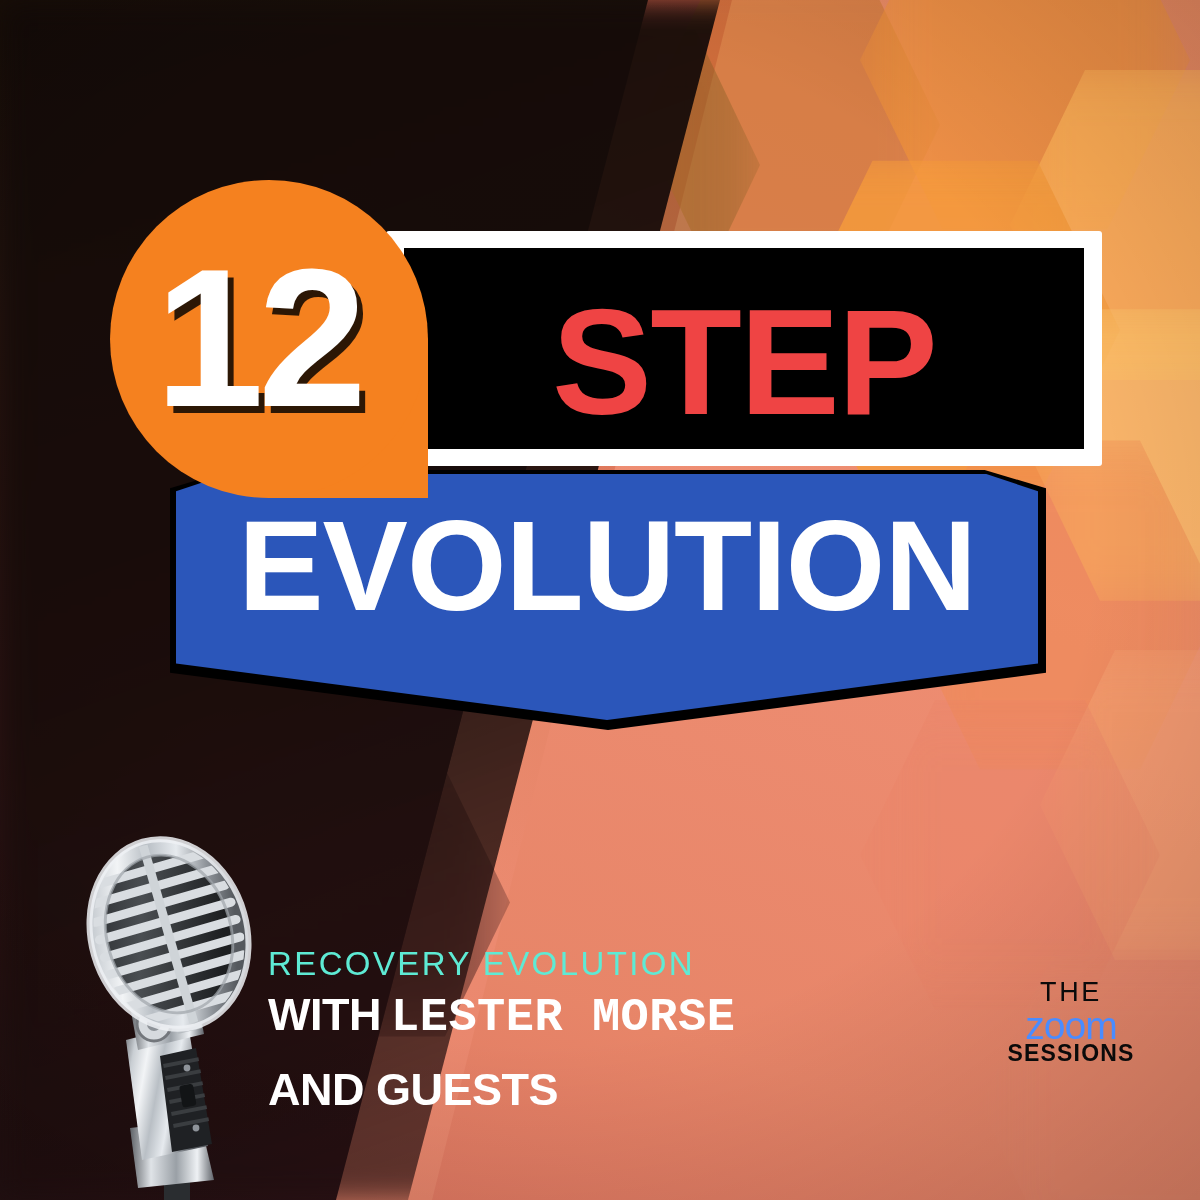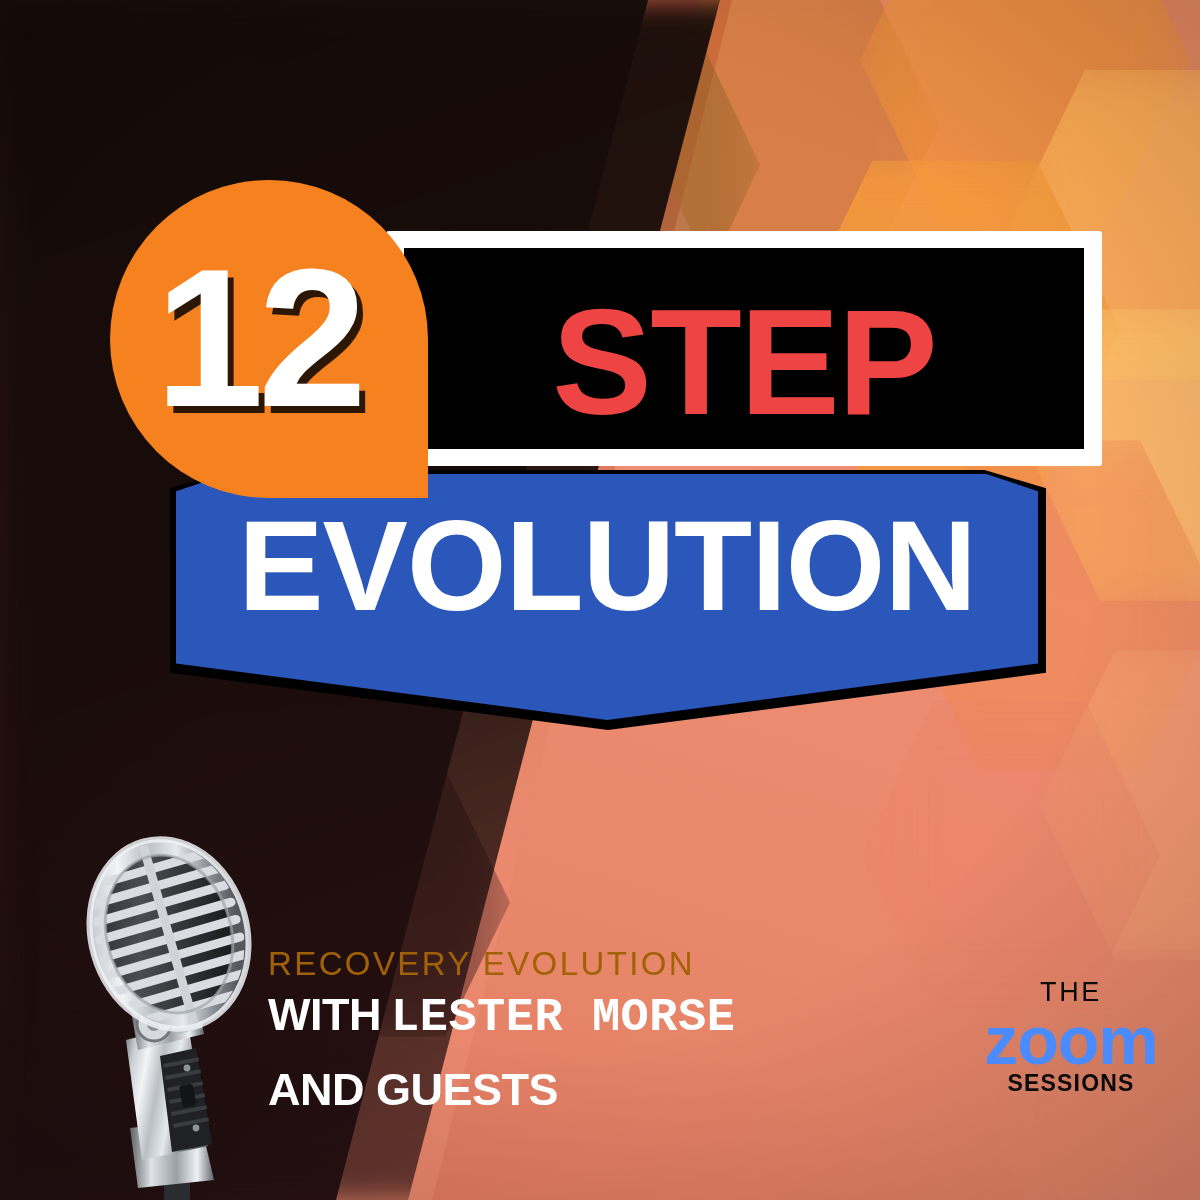--- a/index.html
+++ b/index.html
@@ -111,21 +111,21 @@
     text-shadow:6px 7px 0 rgba(0,0,0,.82);
     padding-right:6px;box-sizing:border-box;
   }
 
   
   #mic{position:absolute;left:68px;top:828px;width:210px;height:372px;}
 
   
   #tagline{position:absolute;left:268px;top:946px;width:640px;}
   .tl-kicker{
-    color:#a16207;font-family:"Liberation Sans",sans-serif;font-weight:400;
+    color:#5eead4;font-family:"Liberation Sans",sans-serif;font-weight:400;
     font-size:33px;letter-spacing:2.4px;line-height:1.12;white-space:nowrap;
   }
   .tl-line2{white-space:nowrap;margin-top:6px;}
   .tl-with{
     color:#ffffff;font-family:"Liberation Sans",sans-serif;font-weight:700;
     font-size:45px;letter-spacing:-.5px;margin-top:42px;
   }
   .tl-name{
     color:#ffffff;font-family:Liberation Mono, monospace;font-weight:700;
     font-size:47px;letter-spacing:.5px;margin-left:10px;
@@ -135,22 +135,22 @@
     font-size:45px;letter-spacing:-.5px;white-space:nowrap;margin-top:20px;
   }
 
   
   #zoomlogo{position:absolute;left:976px;top:978px;width:190px;text-align:center;}
   .z-the{
     color:#0a0a0a;font-family:"Liberation Sans",sans-serif;font-weight:400;
     font-size:27px;letter-spacing:2.6px;line-height:1.1;
   }
   .z-zoom{
-    color:#4A8CFF;font-family:"Liberation Sans",sans-serif;font-weight:700;
-    font-size:68px;letter-spacing:-1px;line-height:1.02;margin-top:-2px;
+    color:#4A8CFF;font-family:"Liberation Sans",sans-serif;font-weight:400;
+    font-size:39px;letter-spacing:-1px;line-height:1.02;margin-top:-2px;
   }
   .z-sessions{
     color:#0a0a0a;font-family:"Liberation Sans",sans-serif;font-weight:700;
     font-size:23px;letter-spacing:1.2px;line-height:1.1;margin-top:-4px;
   }
 </style>
 </head>
 <body>
 
 <div id="cover">

